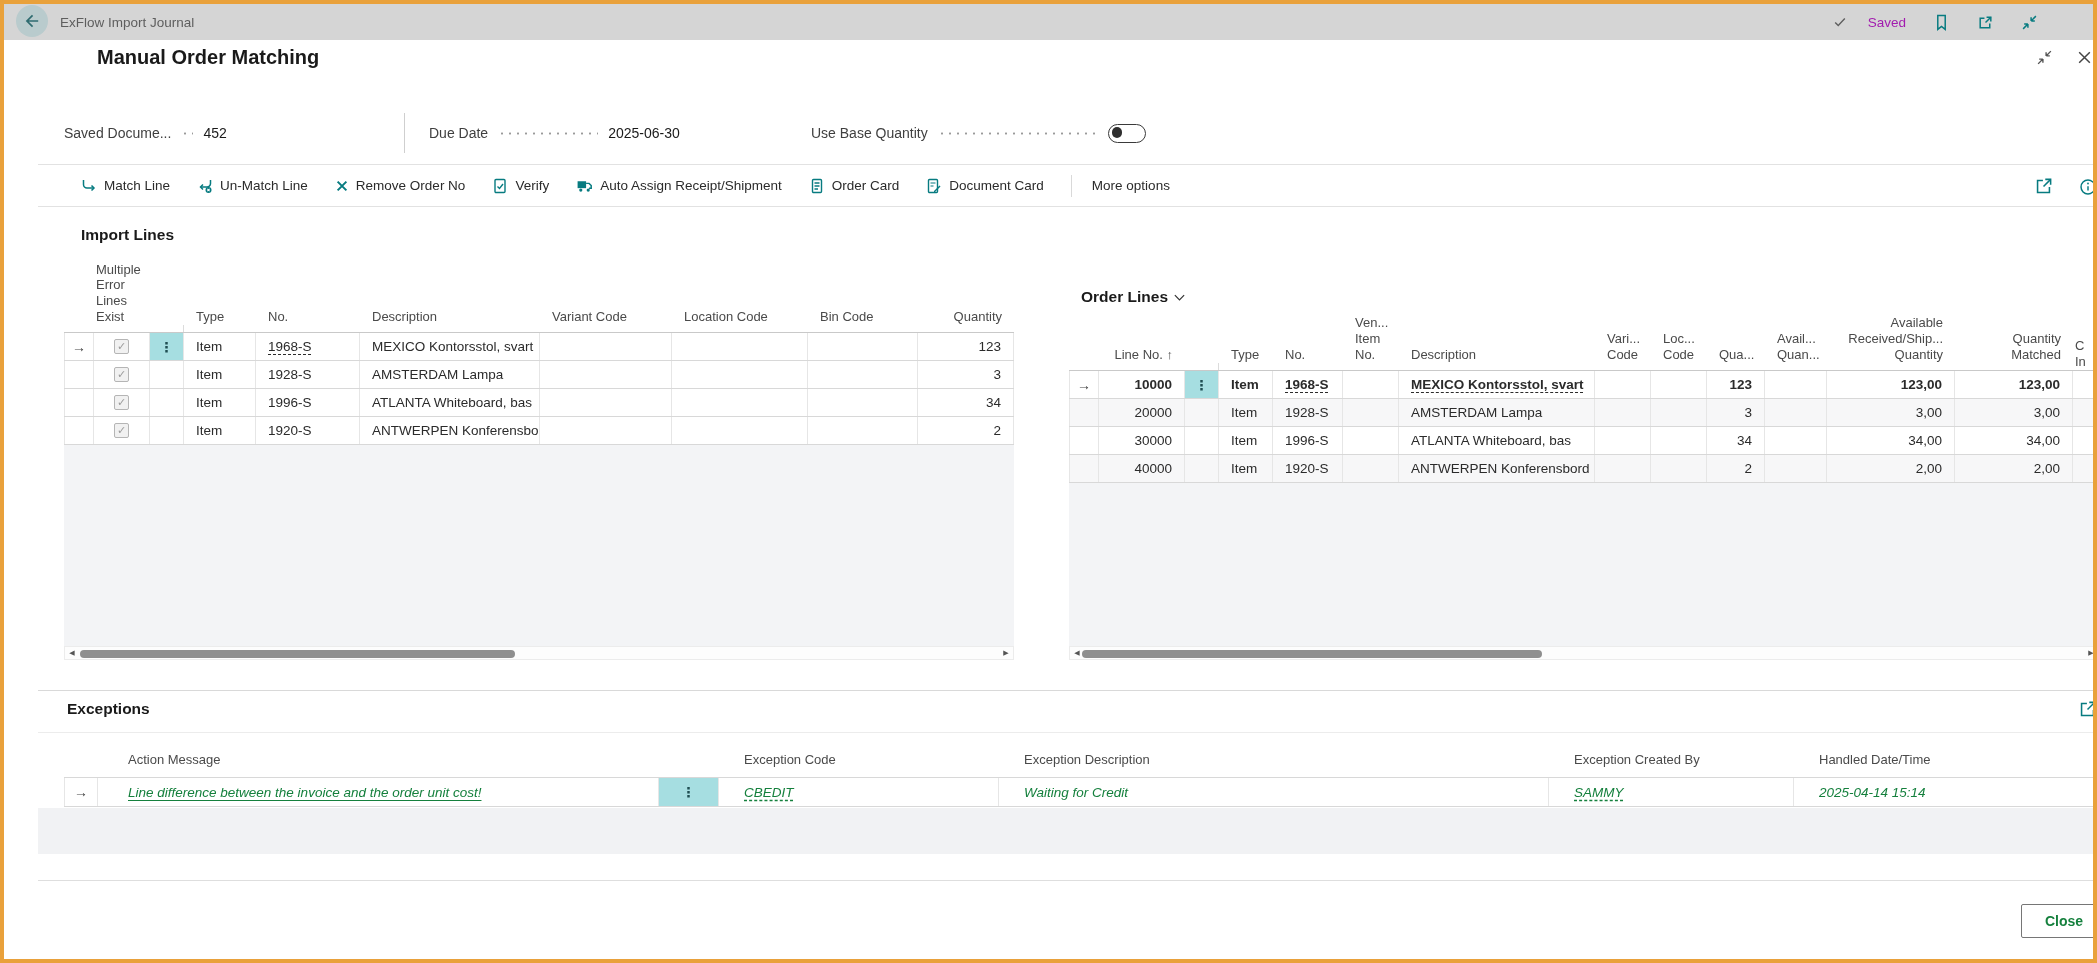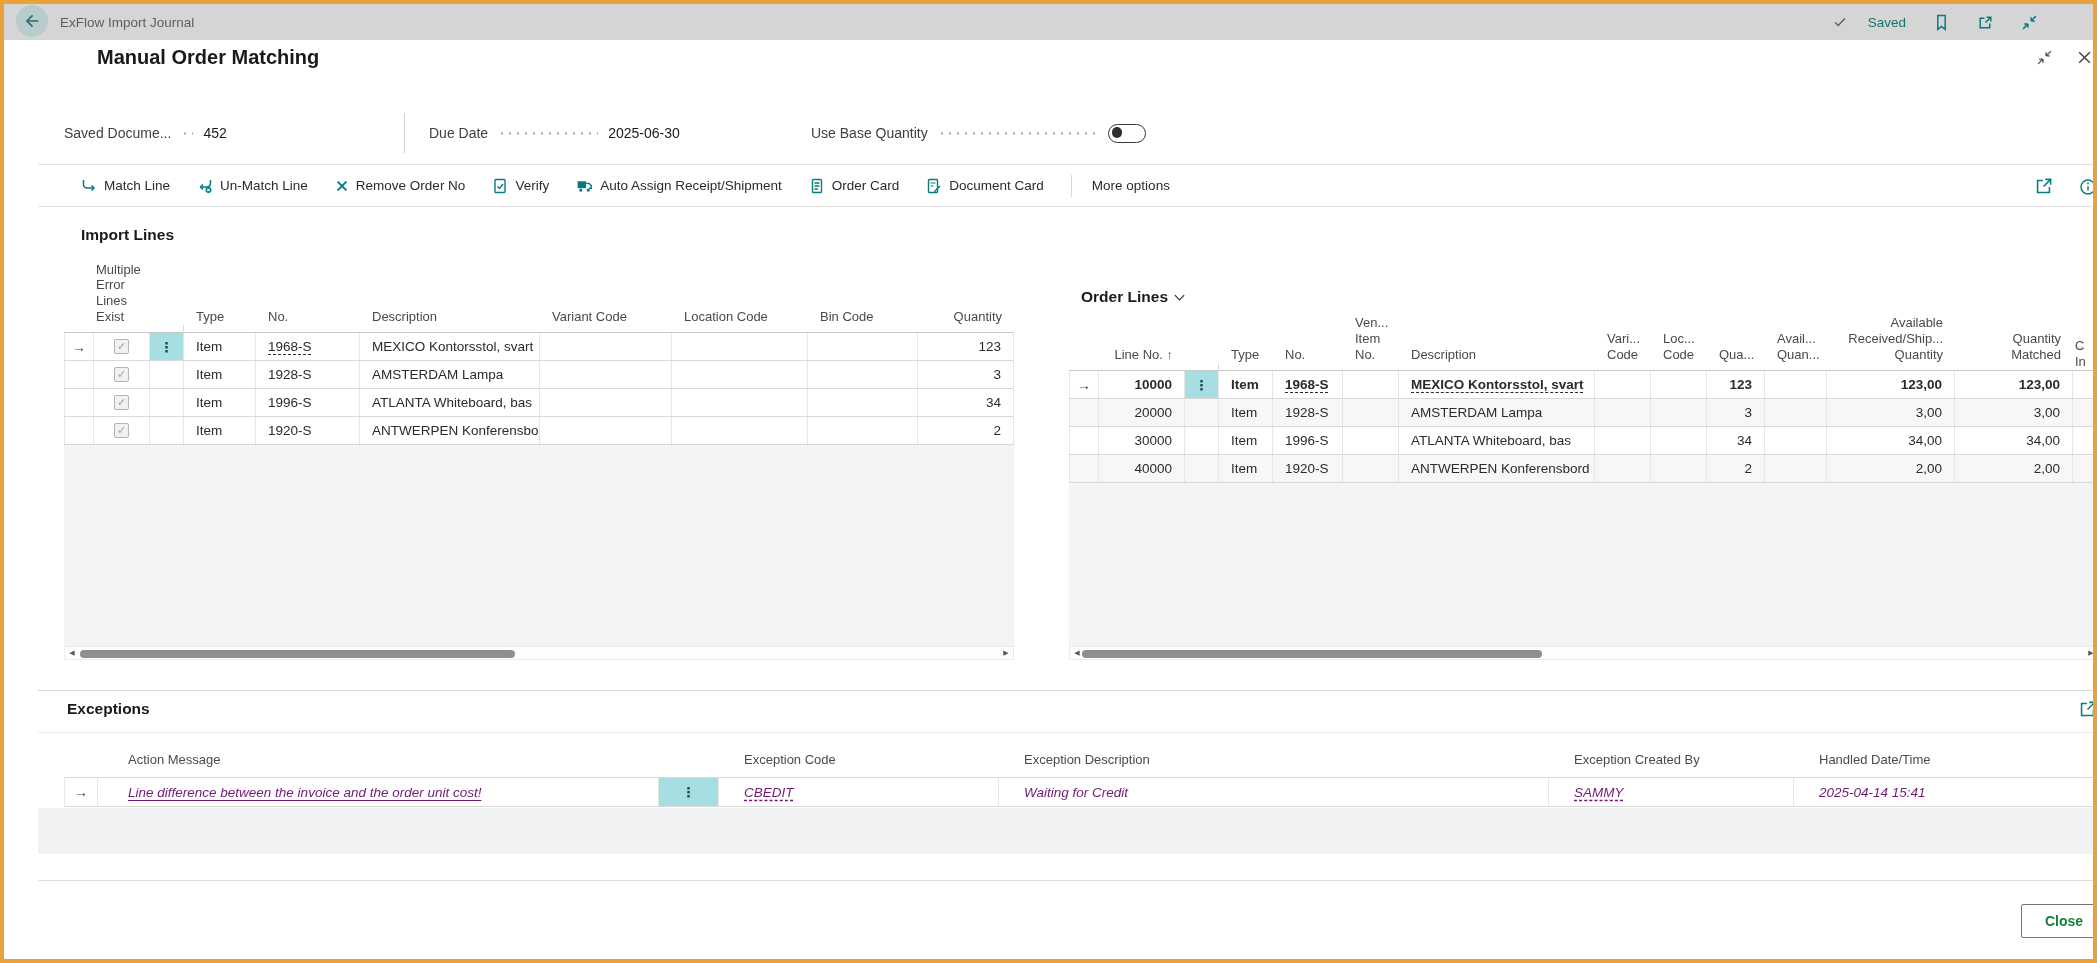--- a/index.html
+++ b/index.html
@@ -6,21 +6,21 @@
   html,body { width:2097px; height:963px; }
   body { font-family: "Liberation Sans", "DejaVu Sans", sans-serif; background:#fff; color:#2b2b2b; }
 
   .window { position:relative; width:2097px; height:963px; border:4px solid #e9a13b; background:#fff; overflow:hidden; }
 
   
   .topbar { position:relative; height:36px; background:#d5d5d5; display:flex; align-items:center; }
   .back-circle { position:absolute; left:12px; top:1px; width:32px; height:32px; border-radius:50%; background:#b9cbcd; display:flex; align-items:center; justify-content:center; cursor:pointer; }
   .topbar-title { margin-left:56px; font-size:13.5px; color:#5e5e5e; }
   .topbar-right { position:absolute; right:55px; top:0; height:36px; display:flex; align-items:center; gap:26px; }
-  .saved { display:flex; align-items:center; gap:21px; color:#0f766e; font-size:13.5px; }
+  .saved { display:flex; align-items:center; gap:21px; color:#a21caf; font-size:13.5px; }
   .tb-icon { width:18px; height:18px; display:flex; align-items:center; justify-content:center; cursor:pointer; }
 
   
   .modal { position:relative; width:2089px; height:919px; background:#fff;margin-left:34px; }
 
   .modal-head { position:absolute; top:6px; left:59px; right:20px; height:30px; }
   .modal-title { font-size:20px; font-weight:600; color:#1a1a1a; }
   .modal-head-icons { position:absolute; right:14px; top:2px; display:flex; gap:22px; align-items:center; }
   .mh-icon { width:18px; height:18px; display:flex; align-items:center; justify-content:center; cursor:pointer; color:#555; }
 
@@ -97,21 +97,21 @@
   .exceptions .section-title { position:absolute; left:29px; top:9px; }
   .exc-share { position:absolute; right:30px; top:9px; }
   .exc-headline { position:absolute; top:41px; left:0; right:0; border-top:1px solid #ececec; }
   .exc-headers { position:absolute; top:41px; left:26px; right:30px; height:45px; display:flex; align-items:flex-end; }
   .exc-headers .hcell { padding-bottom:9px; }
   .exc-row { position:absolute; top:86px; left:26px; right:30px; height:30px; display:flex; font-size:13.5px; background:#fff; border-top:1px solid #d8d8d8; border-bottom:1px solid #d8d8d8; }
   .exc-gray { position:absolute; top:117px; left:0; right:0; bottom:0; background:#f1f2f4; }
   .e-ind{width:34px;} .e-msg{width:561px; padding-left:30px;} .e-menu{width:60px;}
   .e-code{width:280px; padding-left:25px;} .e-desc{width:550px; padding-left:25px;}
   .e-by{width:245px; padding-left:25px;} .e-dt{flex:1; padding-left:25px;}
-  .teal-link { color:#701a75; font-style:italic; }
+  .teal-link { color:#15803d; font-style:italic; }
   .u-solid { text-decoration:underline; text-underline-offset:3px; }
   .u-dash { text-decoration:underline; text-decoration-style:dashed; text-underline-offset:3px; }
 
   
   .footer { position:absolute; top:840px; left:0; right:0; bottom:0; border-top:1px solid #dedede; background:#fff; }
   .close-btn { position:absolute; right:20px; top:23px; width:86px; height:34px; background:#fff; border:1px solid #767676; border-radius:2px; font-size:14px; font-weight:600; color:#15803d; font-family:inherit; cursor:pointer; }
 
   svg { display:block; }
 </style>
 </head>
@@ -485,21 +485,21 @@
         <div class="cell e-code">
             <span class="teal-link u-dash">CBEDIT</span>
           </div>
         <div class="cell e-desc">
             <span class="teal-link">Waiting for Credit</span>
           </div>
         <div class="cell e-by">
             <span class="teal-link u-dash">SAMMY</span>
           </div>
         <div class="cell e-dt" style="border-right:none;">
-            <span class="teal-link">2025-04-14 15:41</span>
+            <span class="teal-link">2025-04-14 15:14</span>
           </div>
       </div>
       <div class="exc-gray"></div>
     </div>
 
     <div class="footer">
       <button class="close-btn">Close</button>
     </div>
 
   </div>

